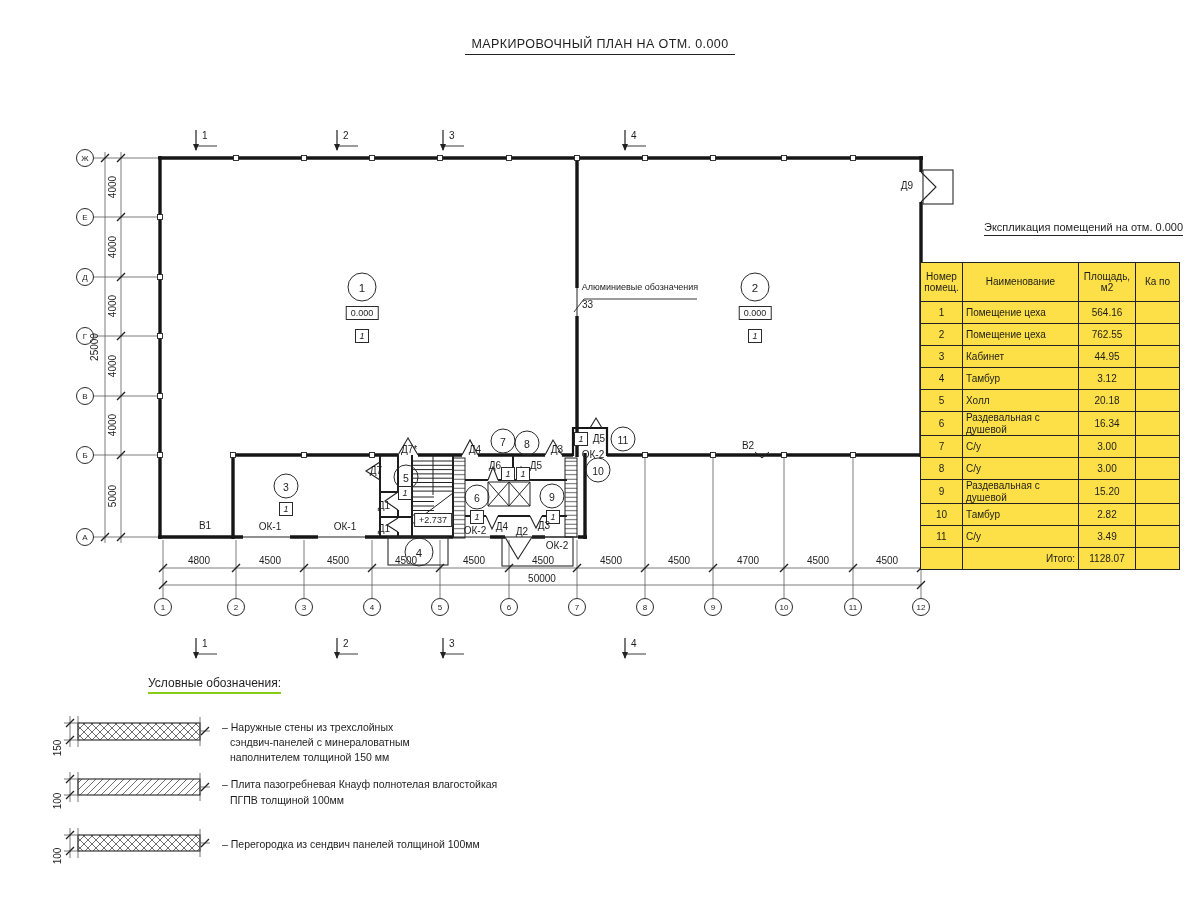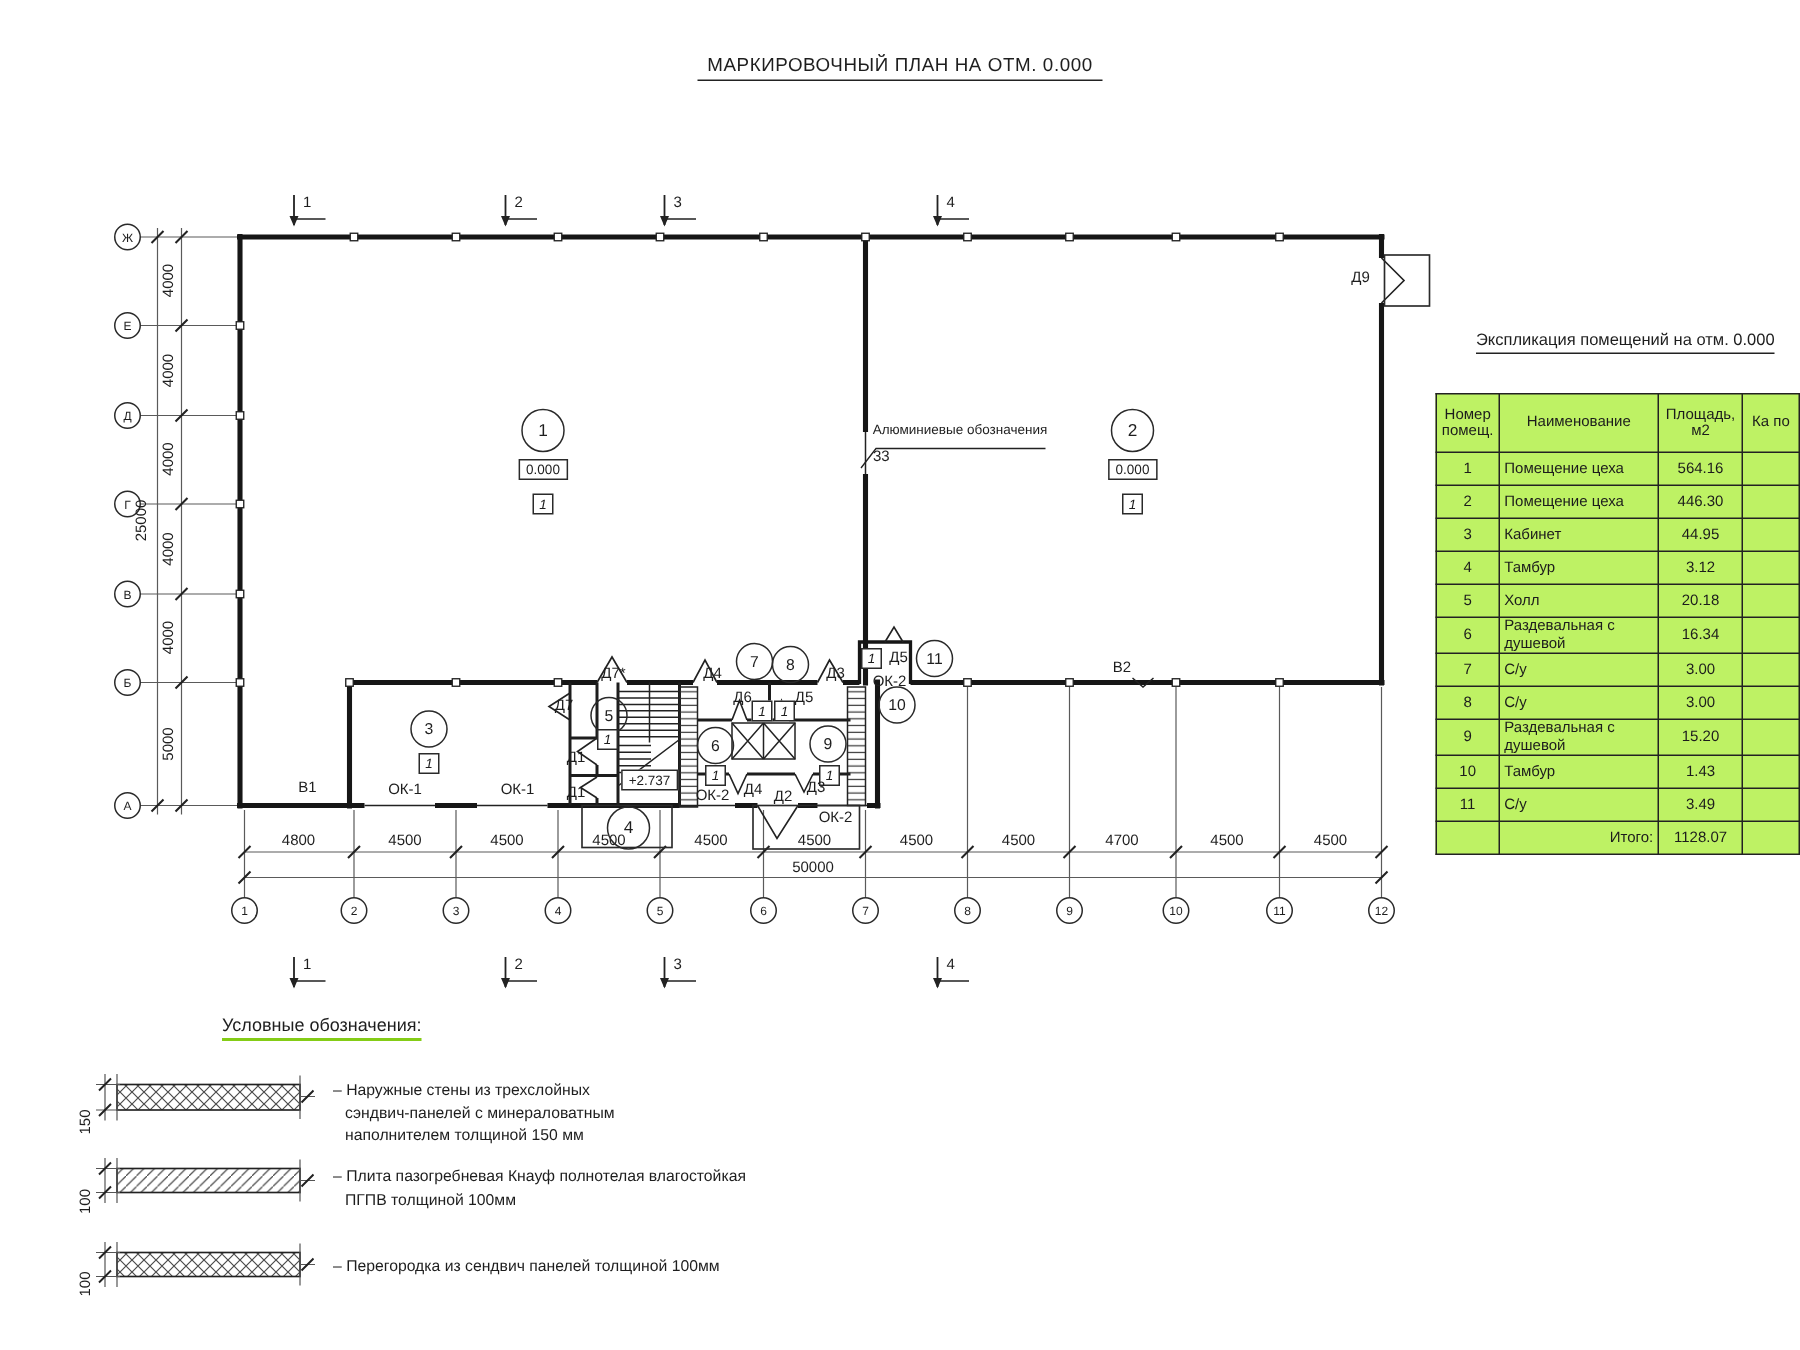--- a/index.html
+++ b/index.html
@@ -15,21 +15,21 @@
   .rc{position:absolute;width:23px;height:23px;border:1px solid #2a2a2a;border-radius:50%;background:transparent;
       font-size:10.5px;display:flex;align-items:center;justify-content:center;transform:translate(-50%,-50%);}
   .rcL{width:27px;height:27px;font-size:11.5px;}
   .sq{position:absolute;width:12px;height:12px;border:1px solid #2a2a2a;background:#fff;font-size:9px;font-style:italic;
       display:flex;align-items:center;justify-content:center;transform:translate(-50%,-50%);}
   .lvl{position:absolute;border:1px solid #2a2a2a;background:#fff;font-size:9px;padding:1px 4px;
        transform:translate(-50%,-50%);white-space:nowrap;}
   .title-wrap{position:absolute;left:0;right:0;top:34px;text-align:center;}
   .title-wrap span{display:inline-block;border-bottom:1.2px solid #222;padding:0 6px 3px;font-size:12.5px;letter-spacing:.4px;}
   .sched-title{position:absolute;left:984px;top:221px;font-size:11px;border-bottom:1px solid #222;padding-bottom:2px;}
-  table.sched{position:absolute;left:957px;top:262px;border-collapse:collapse;table-layout:fixed;background:#bef264;}
+  table.sched{position:absolute;left:920px;top:262px;border-collapse:collapse;table-layout:fixed;background:#fde047;}
   table.sched th,table.sched td{border:1.3px solid #222;font-weight:normal;font-size:10px;color:#1c1c1c;
        padding:0 3px;overflow:hidden;line-height:1.15;}
   table.sched th{height:38px;text-align:center;}
   table.sched td{height:21px;}
   td.c{text-align:center;} td.l{text-align:left;padding-left:5px;} td.r{text-align:right;padding-right:5px;}
   .legend-title{position:absolute;left:148px;top:676px;font-size:12px;border-bottom:2px solid #84cc16;padding-bottom:2px;}
   .lg{font-size:10.5px;line-height:1;text-align:right;}
   .strip{position:absolute;left:0;top:893px;width:1200px;height:7px;background:#c9c9c9;}
 </style>
 </head>
@@ -302,21 +302,21 @@
     <tbody>
       <tr>
           <td class="c">1</td>
           <td class="l">Помещение цеха</td>
           <td class="c">564.16</td>
           <td></td>
         </tr>
       <tr>
           <td class="c">2</td>
           <td class="l">Помещение цеха</td>
-          <td class="c">446.30</td>
+          <td class="c">762.55</td>
           <td></td>
         </tr>
       <tr>
           <td class="c">3</td>
           <td class="l">Кабинет</td>
           <td class="c">44.95</td>
           <td></td>
         </tr>
       <tr>
           <td class="c">4</td>
@@ -350,21 +350,21 @@
         </tr>
       <tr>
           <td class="c">9</td>
           <td class="l">Раздевальная с душевой</td>
           <td class="c">15.20</td>
           <td></td>
         </tr>
       <tr>
           <td class="c">10</td>
           <td class="l">Тамбур</td>
-          <td class="c">1.43</td>
+          <td class="c">2.82</td>
           <td></td>
         </tr>
       <tr>
           <td class="c">11</td>
           <td class="l">С/у</td>
           <td class="c">3.49</td>
           <td></td>
         </tr>
       <tr>
           <td></td>

